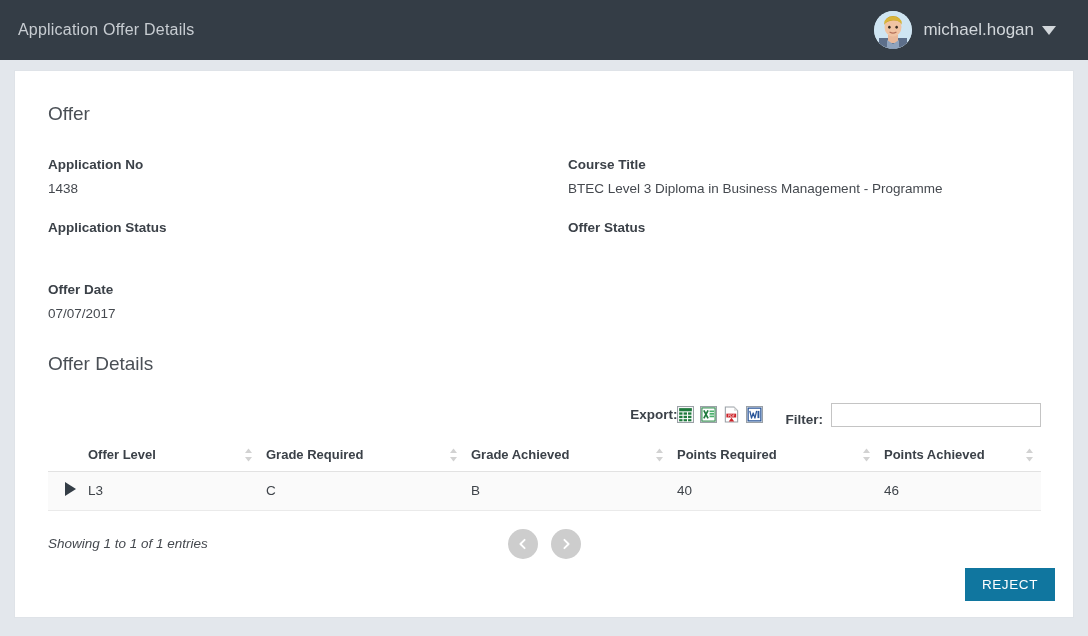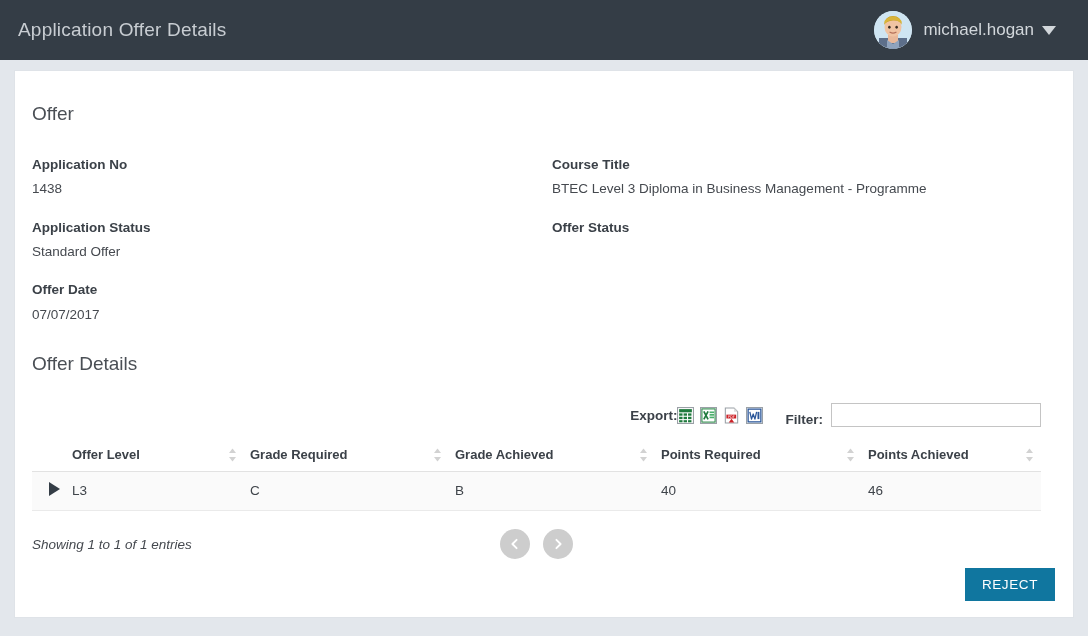--- a/index.html
+++ b/index.html
@@ -14,21 +14,21 @@
   
   .topbar {
     position: absolute; top: 0; left: 0;
     width: 1088px; height: 60px;
     background: #343d46;
     display: flex; align-items: center;
     justify-content: space-between;
   }
   .topbar-title {
     color: #c8cdd2;
-    font-size: 19px;
+    font-size: 16px;
     font-weight: 400;
     padding-left: 18px;
     letter-spacing: .2px;
   }
   .user-area {
     display: flex; align-items: center;
     padding-right: 32px; gap: 11px;
   }
   .avatar {
     width: 38px; height: 38px; border-radius: 50%;
@@ -48,21 +48,21 @@
   }
 
   
   .card {
     position: absolute;
     left: 14px; top: 70px;
     width: 1060px; height: 548px;
     background: #ffffff;
     border: 1px solid #dfe3e8;
   }
-  .card-inner { padding: 20px 32px 0 17px; }
+  .card-inner { padding: 20px 32px 0 33px; }
 
   .section-title {
     font-size: 19px; color: #4a4f55; font-weight: 400;
     margin: 12px 0 0 0;
   }
 
   
   .fields {
     display: grid;
     grid-template-columns: 520px 1fr;
@@ -203,21 +203,20 @@
         <div class="field-value">1438</div>
       </div>
 
       <div>
         <div class="field-label">Course Title</div>
         <div class="field-value">BTEC Level 3 Diploma in Business Management - Programme</div>
       </div>
 
       <div>
         <div class="field-label">Application Status</div>
-        <div class="field-value">Standard Offer</div>
       </div>
 
       <div>
         <div class="field-label">Offer Status</div>
         <div class="field-value"></div>
       </div>
 
       <div>
         <div class="field-label">Offer Date</div>
         <div class="field-value">07/07/2017</div>

